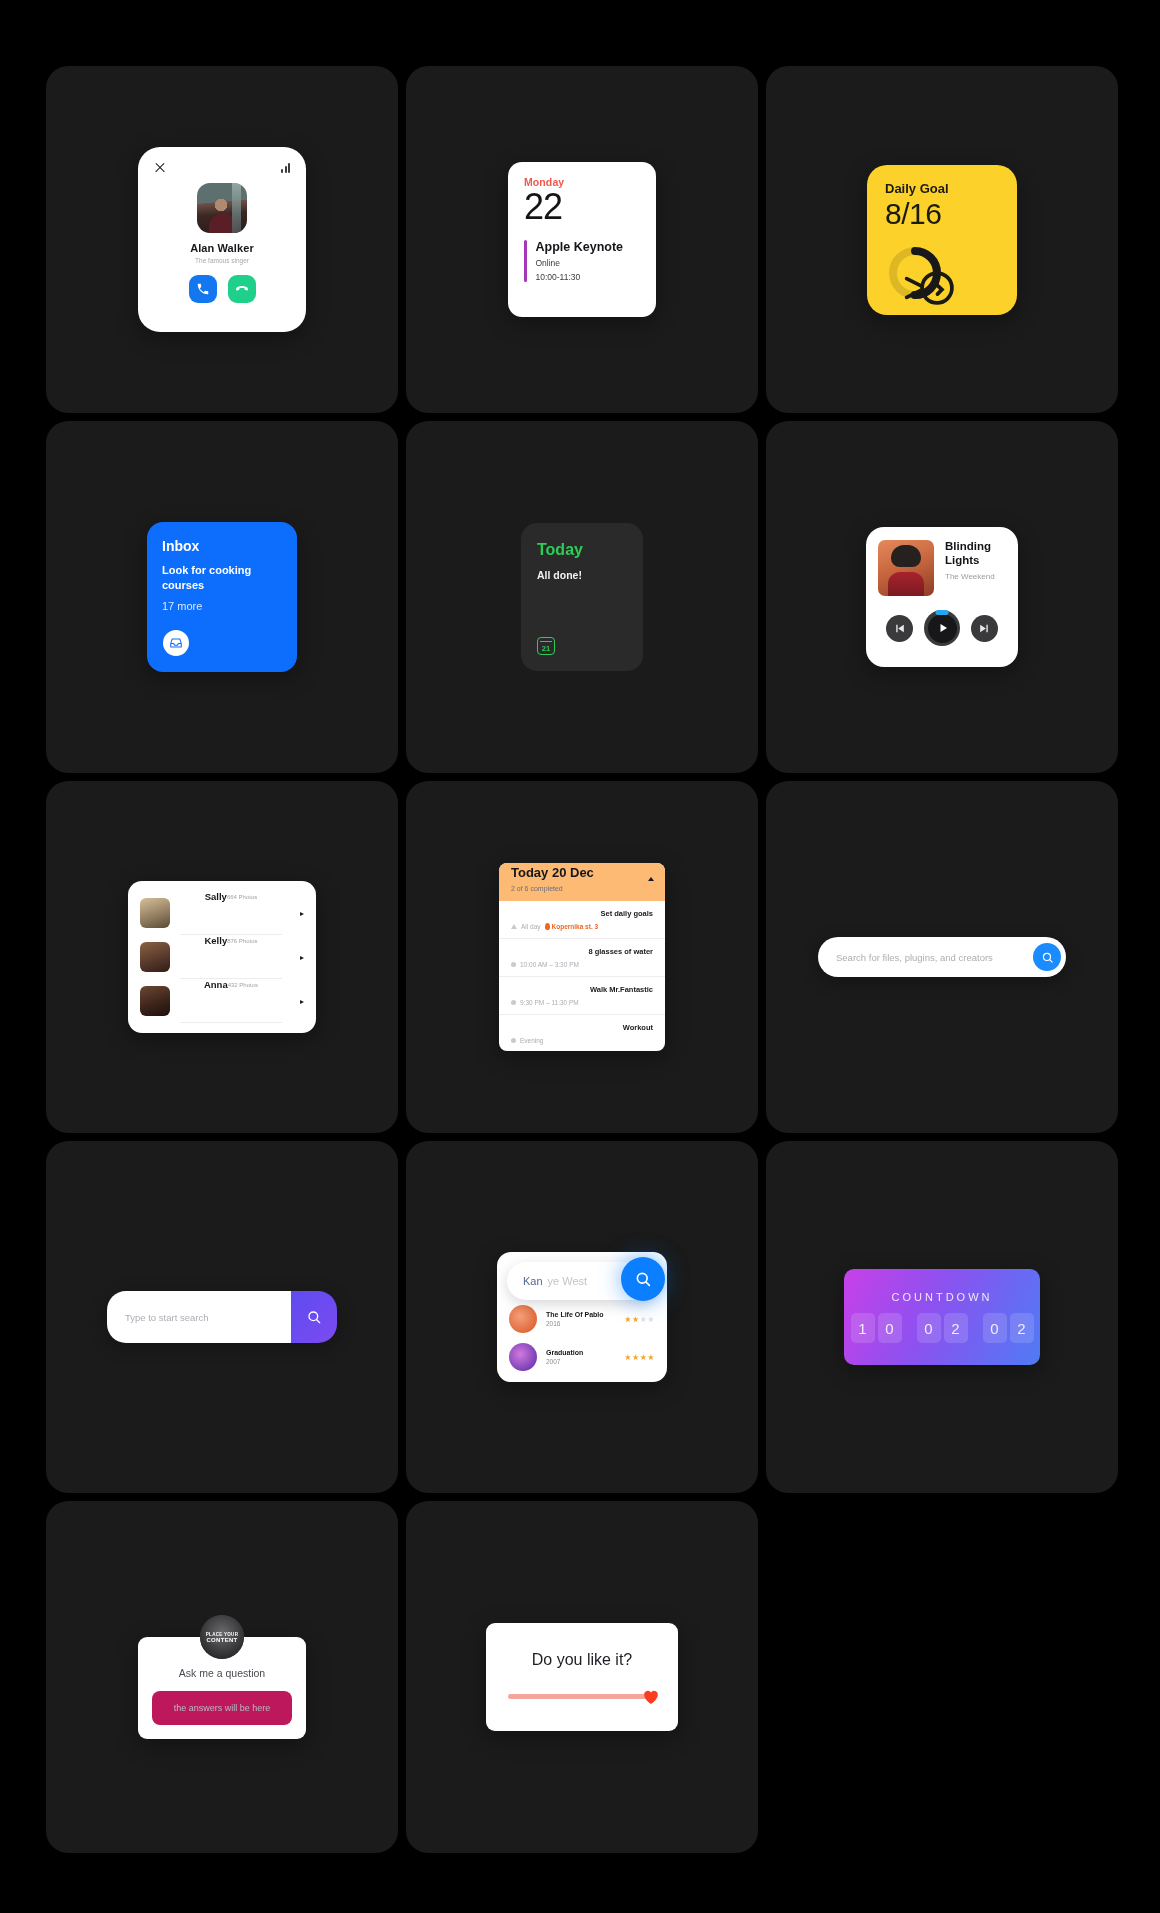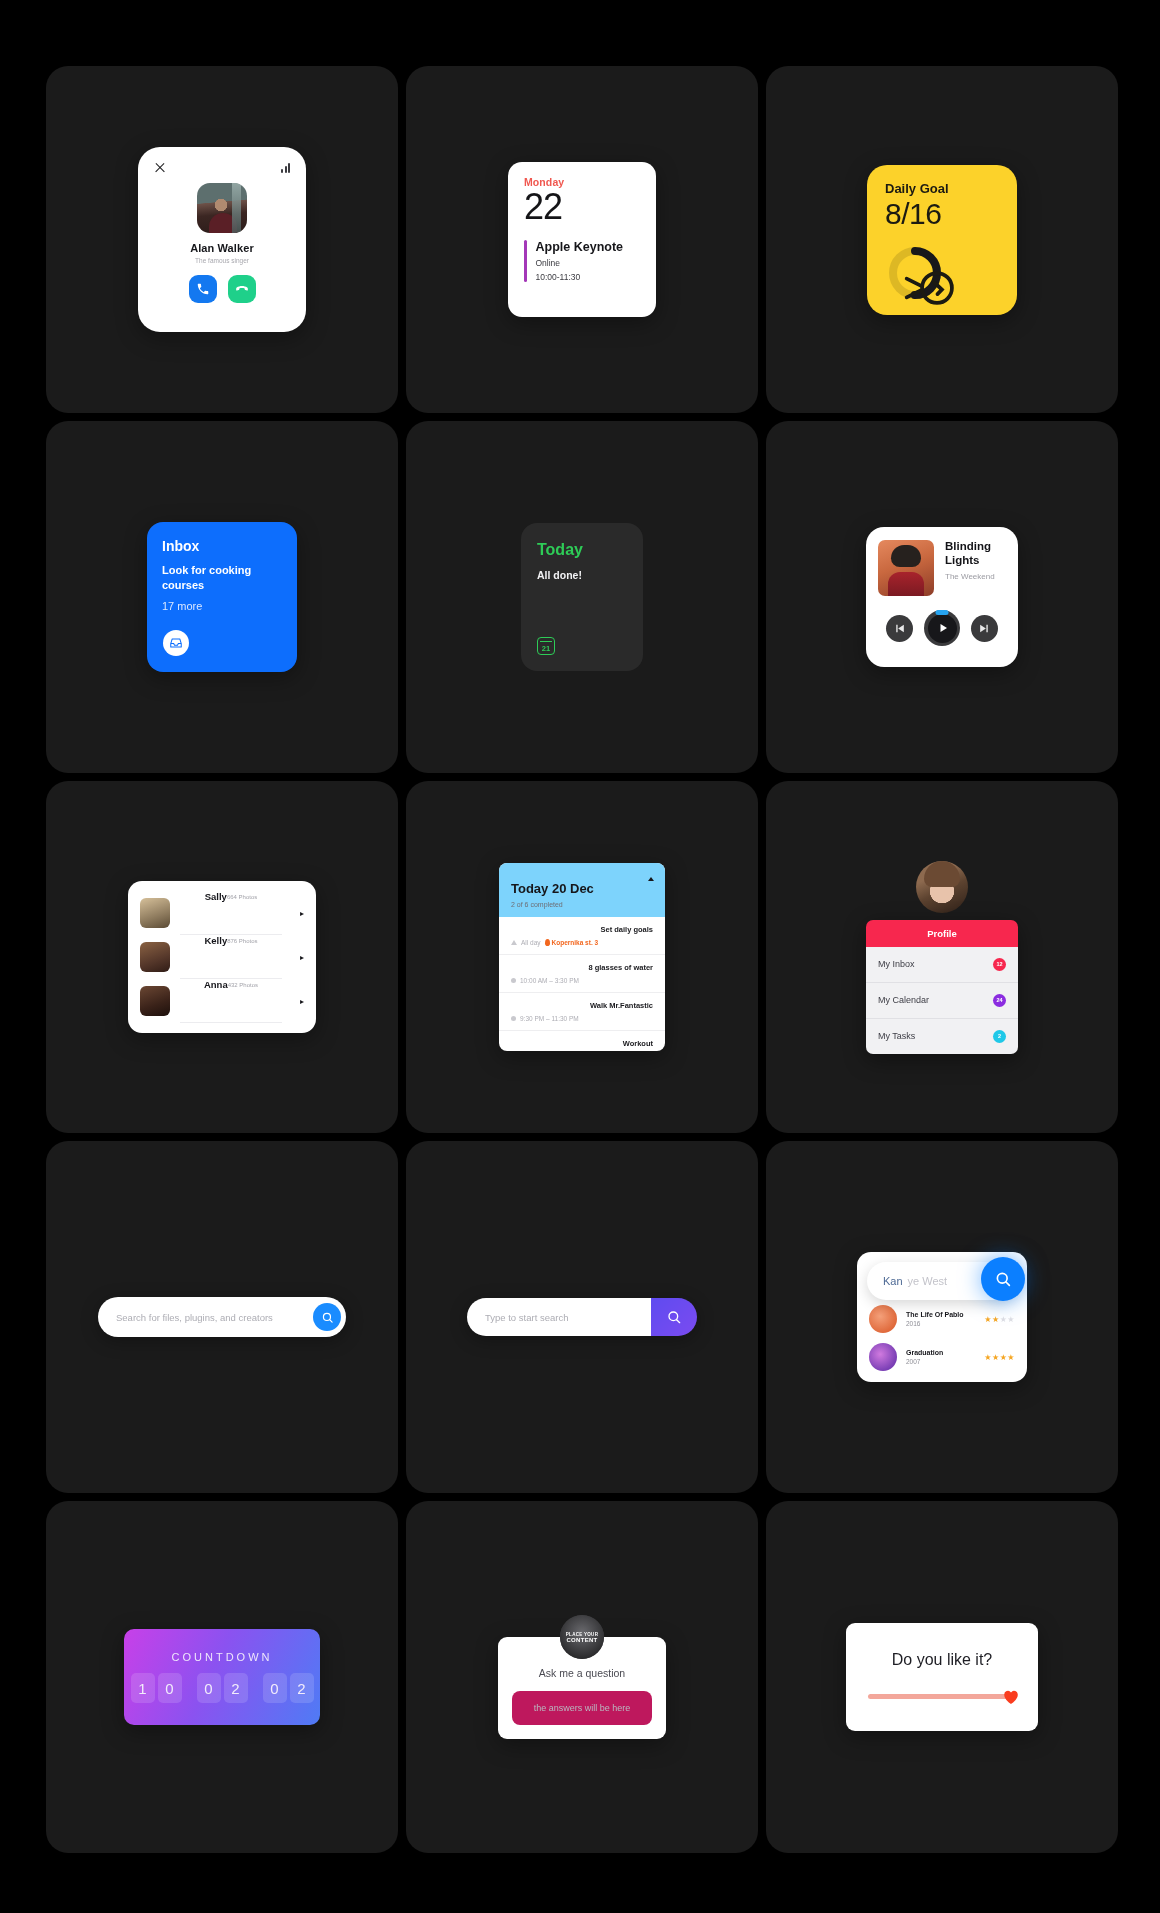--- a/index.html
+++ b/index.html
@@ -157,21 +157,21 @@
   .ct-a2 { background: linear-gradient(160deg,#8a6243,#55372a 60%,#301c16); }
   .ct-a3 { background: linear-gradient(160deg,#6b4733,#3a2219 60%,#1d100c); }
   .ct-mid { flex:1; border-bottom: 1px solid #ececef; height:100%; display:flex; flex-direction:row; justify-content:center;}
   .ct-nm { font-size: 9.5px; font-weight: 700; color:#15151a; }
   .ct-ph { font-size: 6px; color:#a3a3aa; margin-top: 3px; }
   .ct-ar { font-size: 8px; color:#16161b; padding-left: 8px; }
 
   
   .td-card { width: 166px; height: 188px; border-radius: 8px; background:#fff; overflow:hidden;
              box-shadow: 0 6px 22px rgba(0,0,0,.35); }
-  .td-head { background:#7dd3fc; padding: 18px 12px 9px; position:relative; }
+  .td-head { background:#fdba74; padding: 2px 12px 9px; position:relative; }
   .td-h1 { font-size: 13px; font-weight: 700; color:#16161a; }
   .td-h2 { font-size: 7px; color:#6e6e75; margin-top: 5px; }
   .td-caret { position:absolute; right: 11px; top: 14px; width:0;height:0;
               border-left:3.5px solid transparent;border-right:3.5px solid transparent;border-bottom:4px solid #16161a;}
   .td-item { padding: 8px 12px 8px; border-bottom: 1px solid #eeeef0; }
   .td-t { font-size: 7.5px; font-weight: 700; color:#1a1a1e;text-align:right; }
   .td-meta { font-size: 6.5px; color:#adadb4; margin-top: 5px; display:flex; align-items:center; gap: 4px; }
   .dot-g { width:5px;height:5px;border-radius:50%;background:#c9c9ce; display:inline-block;}
   .pin { color:#f2671f; font-weight:700; display:flex; align-items:center; gap:2px; }
   .pin-ic { width:5px;height:7px;background:#f2671f;border-radius:50% 50% 50% 50%/60% 60% 40% 40%; display:inline-block; }
@@ -195,21 +195,21 @@
               display:flex; align-items:center; justify-content:center; }
 
   
   .sb1 { width: 248px; height: 40px; background:#fff; border-radius: 21px; display:flex; align-items:center;
          padding: 0 5px 0 18px; box-shadow: 0 4px 18px rgba(0,0,0,.3); }
   .sb1 input { flex:1; border:none; outline:none; font-size: 9.5px; color:#36363c; font-family:inherit; background:transparent;}
   .sb1 input::placeholder { color:#adadb4; }
   .sb1-btn { width: 28px; height: 28px; border-radius:50%; background:#1a8cff; display:flex;align-items:center;justify-content:center;border:none;cursor:pointer;}
   .sb1-btn svg { width:13px;height:13px;stroke:#fff;fill:none;stroke-width:2.2;}
 
-  .sb2 { width: 230px; height: 38px; display:flex; border-radius: 19px; overflow:hidden; box-shadow: 0 4px 18px rgba(0,0,0,.3);}
+  .sb2 { width: 230px; height: 52px; display:flex; border-radius: 19px; overflow:hidden; box-shadow: 0 4px 18px rgba(0,0,0,.3);}
   .sb2 input { flex:1; border:none; outline:none; background:#fff; padding-left: 18px; font-size:9.5px; color:#36363c; font-family:inherit;}
   .sb2 input::placeholder { color:#adadb4; }
   .sb2-btn { width: 46px; background: linear-gradient(135deg,#5f4bf0,#7b4bf0); display:flex;align-items:center;justify-content:center;border:none;cursor:pointer;}
   .sb2-btn svg { width:16px;height:16px;stroke:#fff;fill:none;stroke-width:2;}
 
   
   .kw-card { width: 170px; height: 130px; background:#fff; border-radius: 14px; position:relative;
              box-shadow: 0 6px 22px rgba(0,0,0,.35); padding-top: 48px; }
   .kw-bar { position:absolute; top: 10px; left: 10px; right: 10px; height: 38px; background:#fff;
             border-radius: 19px; display:flex; align-items:center; padding-left: 16px;
@@ -449,40 +449,20 @@
       <div class="td-item">
         <div class="td-t">Workout</div>
         <div class="td-meta">
           <span class="dot-g"></span>
           <span>Evening</span>
         </div>
       </div>
     </div>
   </div>
 
-  <div class="cell">
-    <div class="pf-wrap">
-      <div class="pf-ava"></div>
-      <div class="pf-menu">
-        <div class="pf-head">Profile</div>
-        <div class="pf-item">
-          <span class="pf-lbl">My Inbox</span>
-          <span class="pf-badge" style="background:#f7274e">12</span>
-        </div>
-        <div class="pf-item">
-          <span class="pf-lbl">My Calendar</span>
-          <span class="pf-badge" style="background:#8b2ce0">24</span>
-        </div>
-        <div class="pf-item">
-          <span class="pf-lbl">My Tasks</span>
-          <span class="pf-badge" style="background:#1fc8e8">2</span>
-        </div>
-      </div>
-    </div>
-  </div>
 
   <div class="cell">
     <div class="sb1">
       <input type="text" placeholder="Search for files, plugins, and creators" style="">
       <button class="sb1-btn">
         <svg viewBox="0 0 24 24">
             <circle cx="11" cy="11" r="6.5"></circle>
             <path d="M16 16l4.5 4.5" stroke-linecap="round"></path>
           </svg>
       </button>

